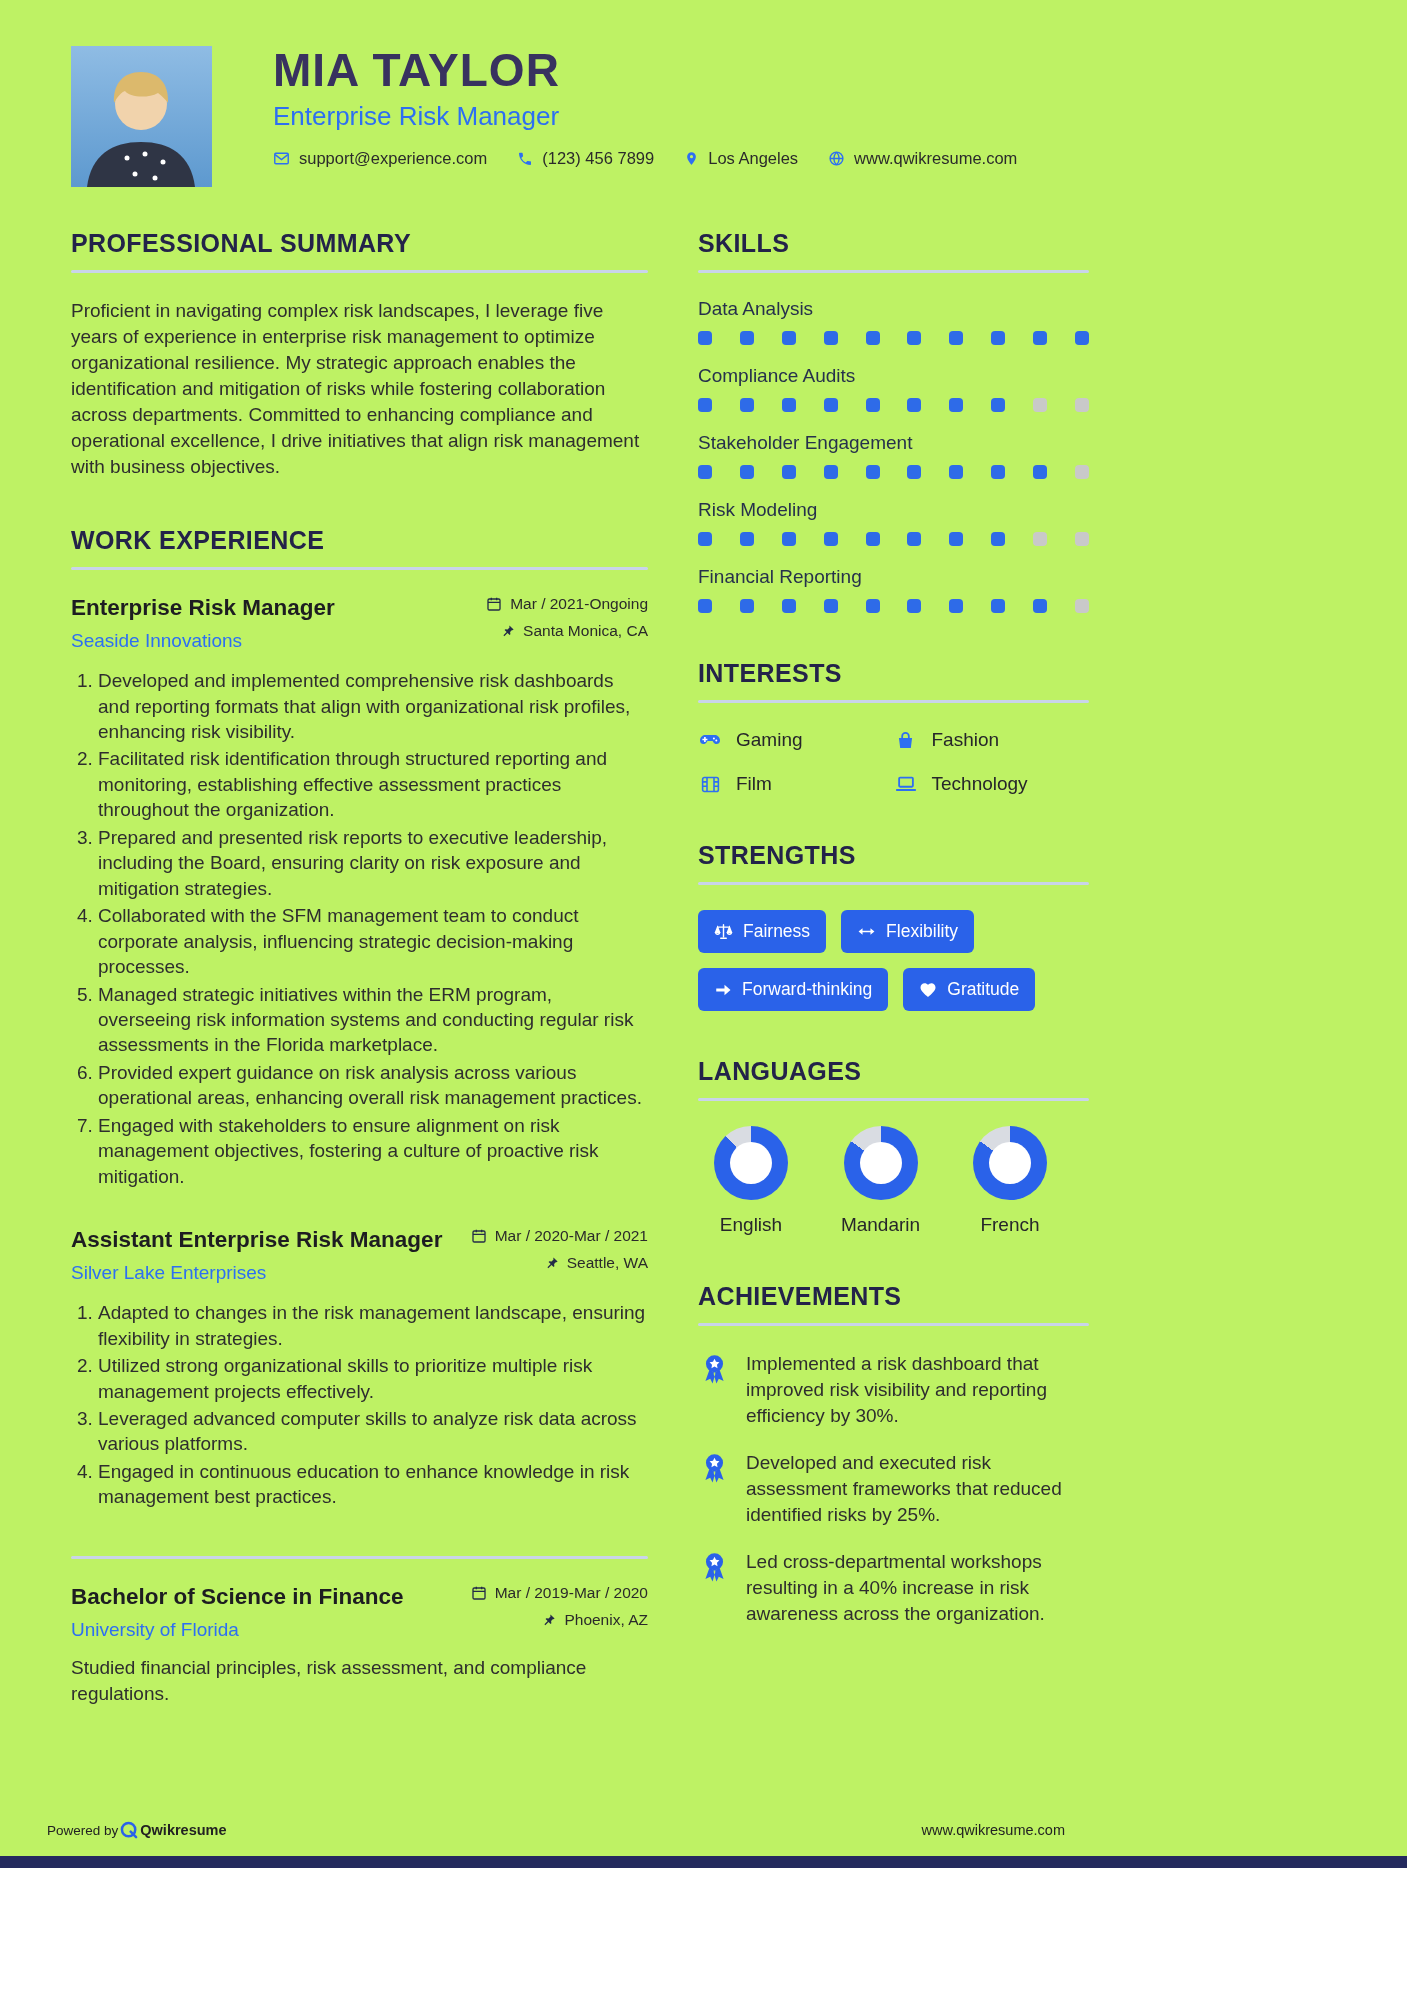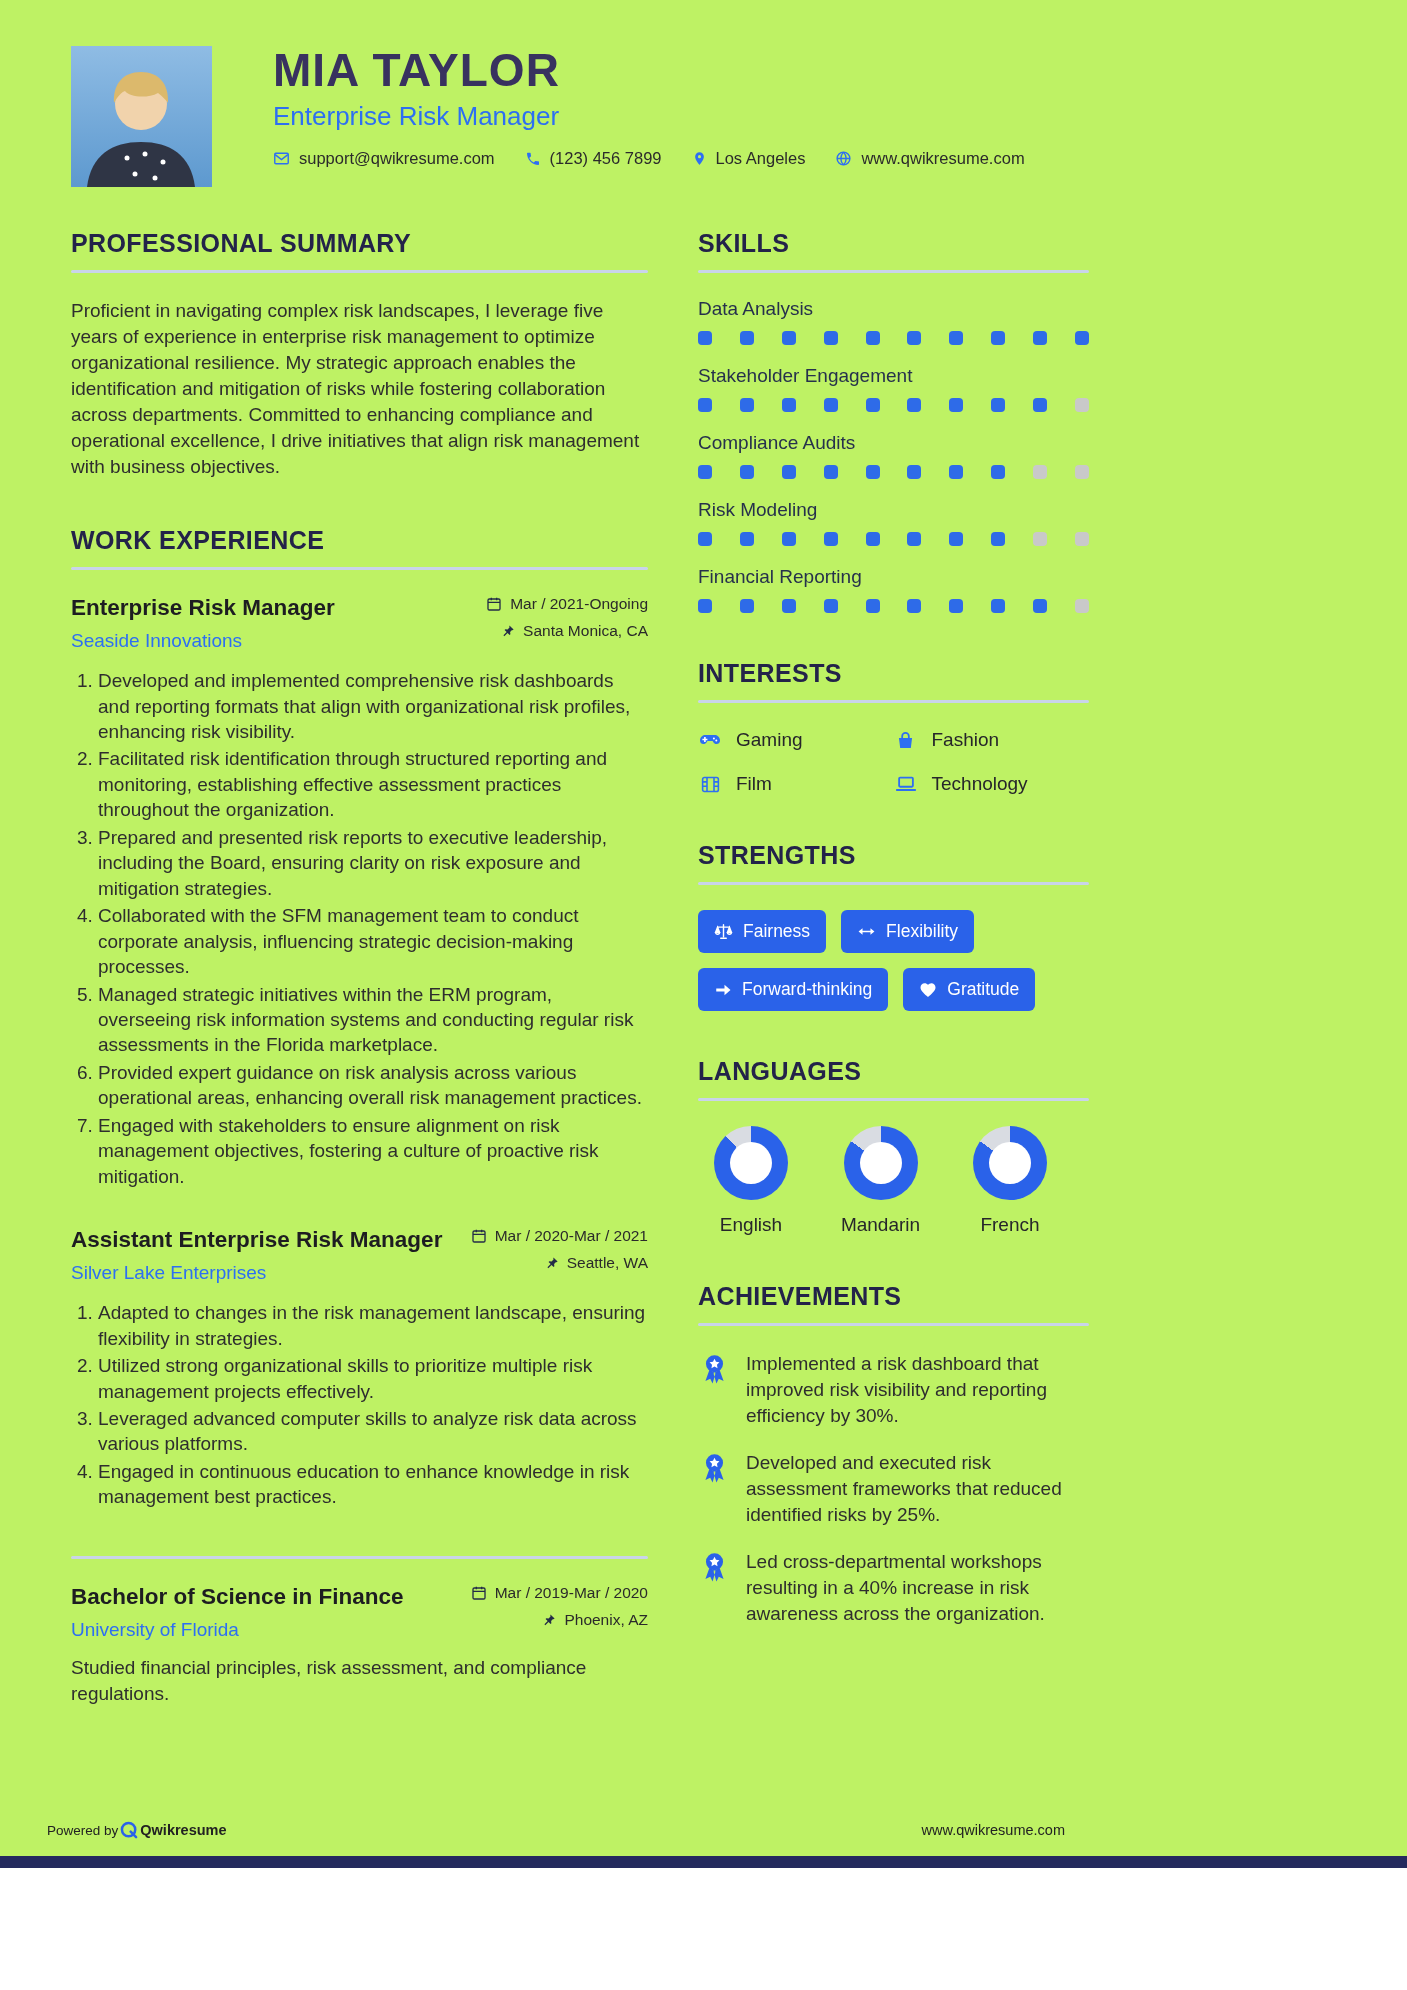--- a/index.html
+++ b/index.html
@@ -102,21 +102,21 @@
       <h1 class="name">MIA TAYLOR</h1>
       <div class="role">Enterprise Risk Manager</div>
       <div class="contact">
           <div class="item">
             <span class="icn">
               <svg width="17" height="17" viewBox="0 0 24 24" fill="none" stroke="currentColor" stroke-width="2">
                 <rect x="2.5" y="4.5" width="19" height="15" rx="1.5"></rect>
                 <path d="M3 6.5l9 7 9-7"></path>
               </svg>
             </span>
-            <a class="link" href="#">support@qwikresume.com</a>
+            <a class="link" href="#">support@experience.com</a>
           </div>
           <div class="item">
             <span class="icn">
               <svg width="16" height="16" viewBox="0 0 24 24" fill="currentColor">
                 <path d="M6.62 10.79a15.05 15.05 0 0 0 6.59 6.59l2.2-2.2a1 1 0 0 1 1.02-.24c1.12.37 2.33.57 3.57.57a1 1 0 0 1 1 1V20a1 1 0 0 1-1 1C10.85 21 3 13.15 3 3.5a1 1 0 0 1 1-1h3.5a1 1 0 0 1 1 1c0 1.24.2 2.45.57 3.57a1 1 0 0 1-.25 1.02l-2.2 2.2z"></path>
               </svg>
             </span>
             <span>(123) 456 7899</span>
           </div>
           <div class="item">
@@ -268,46 +268,46 @@
                 <span class="dot on"></span>
                 <span class="dot on"></span>
                 <span class="dot on"></span>
                 <span class="dot on"></span>
                 <span class="dot on"></span>
                 <span class="dot on"></span>
                 <span class="dot on"></span>
               </div>
             </div>
             <div class="skill">
+              <div class="skill-name">Compliance Audits</div>
+              <div class="skill-dots">
+                <span class="dot on"></span>
+                <span class="dot on"></span>
+                <span class="dot on"></span>
+                <span class="dot on"></span>
+                <span class="dot on"></span>
+                <span class="dot on"></span>
+                <span class="dot on"></span>
+                <span class="dot on"></span>
+                <span class="dot"></span>
+                <span class="dot"></span>
+              </div>
+            </div>
+            <div class="skill">
               <div class="skill-name">Stakeholder Engagement</div>
               <div class="skill-dots">
                 <span class="dot on"></span>
                 <span class="dot on"></span>
                 <span class="dot on"></span>
                 <span class="dot on"></span>
                 <span class="dot on"></span>
                 <span class="dot on"></span>
                 <span class="dot on"></span>
                 <span class="dot on"></span>
                 <span class="dot on"></span>
-                <span class="dot"></span>
-              </div>
-            </div>
-            <div class="skill">
-              <div class="skill-name">Compliance Audits</div>
-              <div class="skill-dots">
-                <span class="dot on"></span>
-                <span class="dot on"></span>
-                <span class="dot on"></span>
-                <span class="dot on"></span>
-                <span class="dot on"></span>
-                <span class="dot on"></span>
-                <span class="dot on"></span>
-                <span class="dot on"></span>
-                <span class="dot"></span>
                 <span class="dot"></span>
               </div>
             </div>
             <div class="skill">
               <div class="skill-name">Risk Modeling</div>
               <div class="skill-dots">
                 <span class="dot on"></span>
                 <span class="dot on"></span>
                 <span class="dot on"></span>
                 <span class="dot on"></span>

